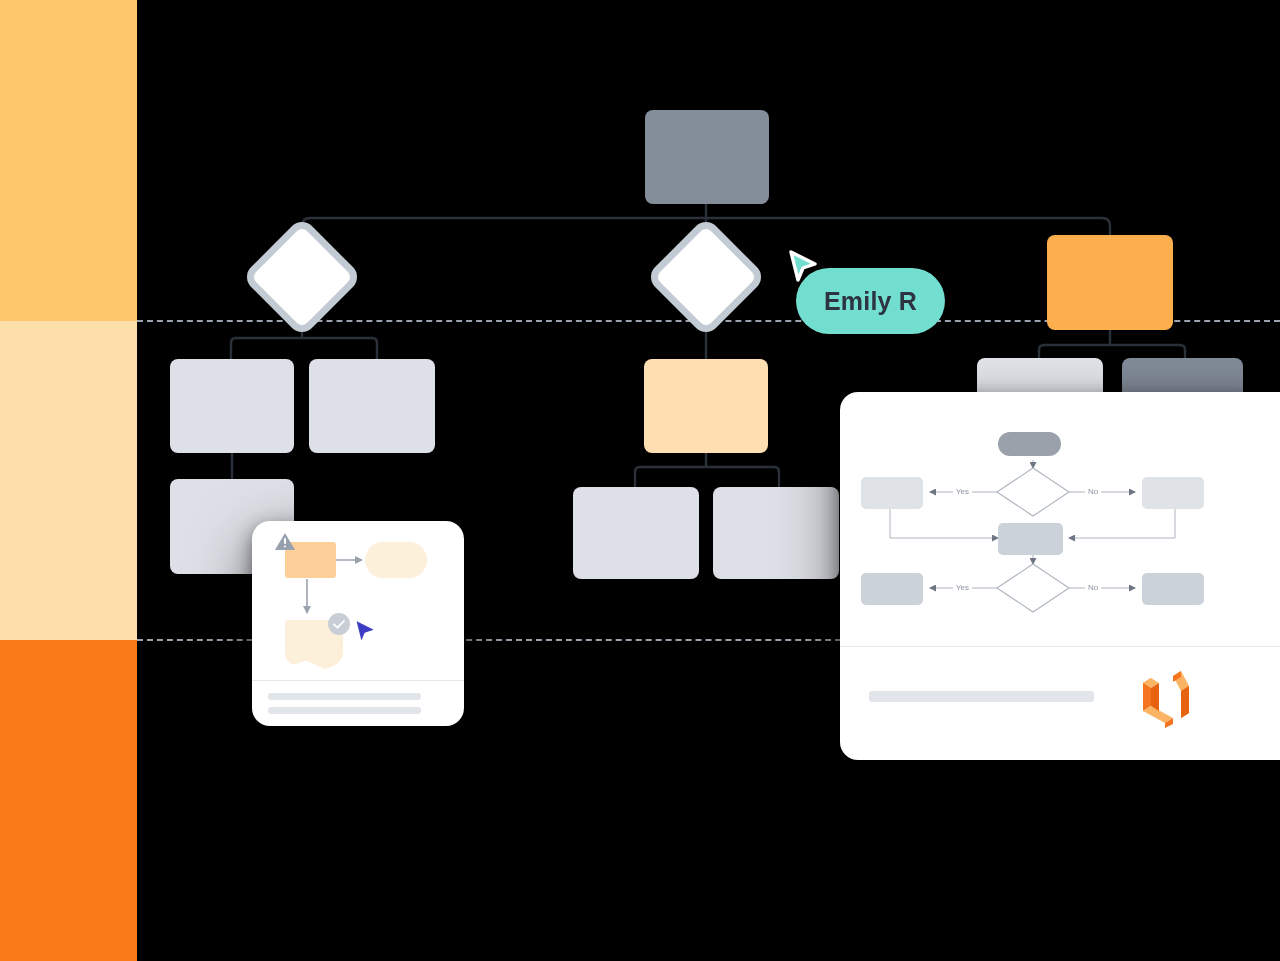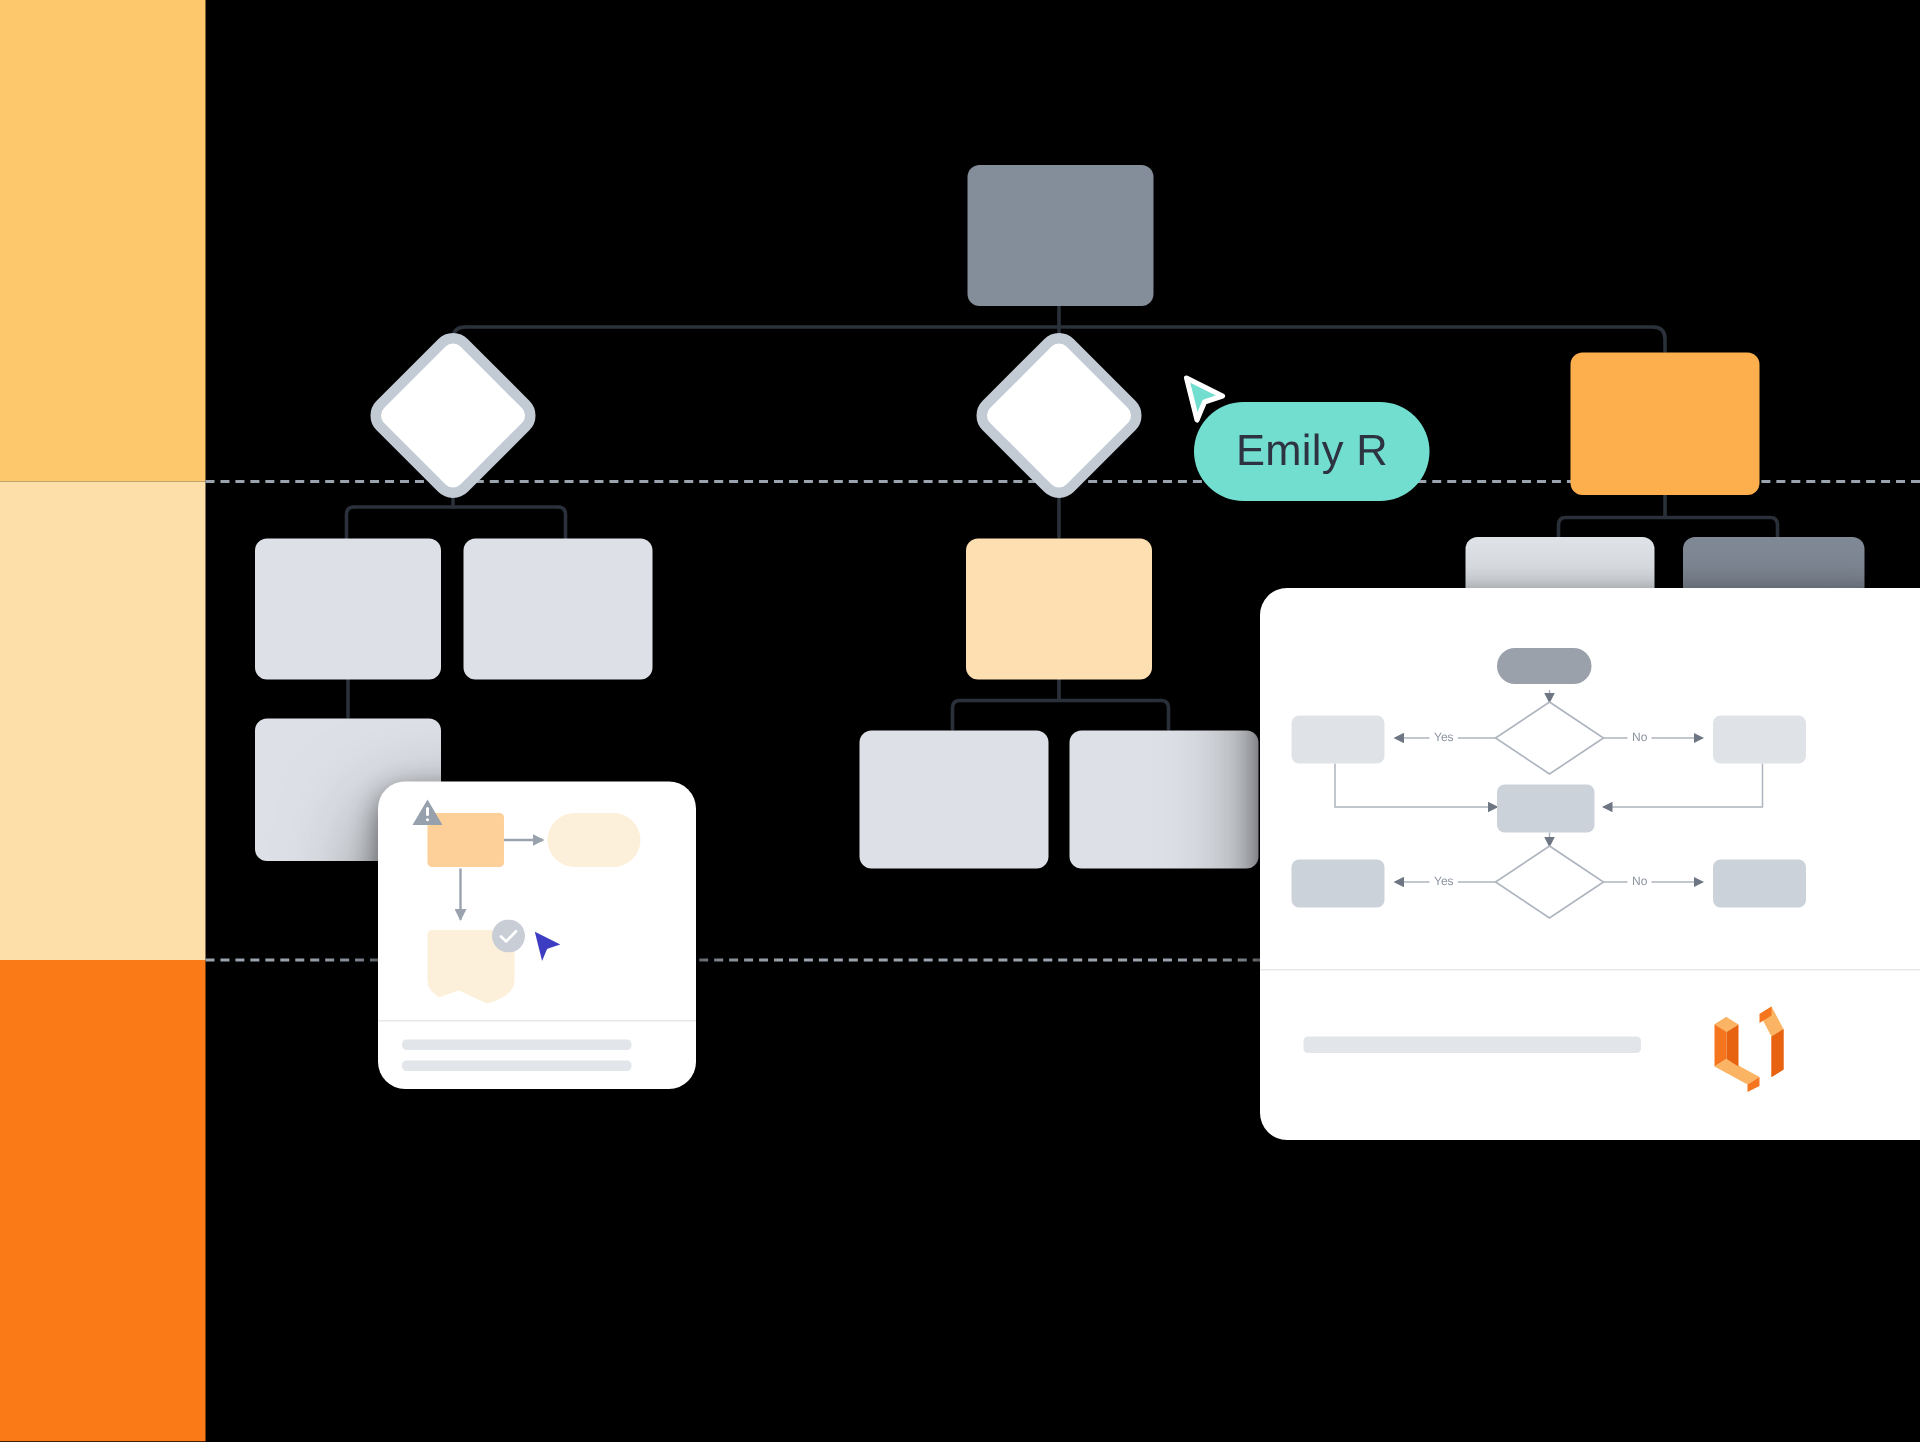--- a/index.html
+++ b/index.html
@@ -67,21 +67,21 @@
   .bc-term  { position:absolute; background:#9aa1ab; border-radius:16px; }
   .bc-box   { position:absolute; background:#dfe3e8; border-radius:5px; }
   .bc-box-d { position:absolute; background:#ccd2da; border-radius:5px; }
   .bc-label { position:absolute; font-size:8px; color:#8b93a0; background:#fff;
               padding:0 3px; line-height:10px; }
 
   
   .cursor { position:absolute; }
   .pill {
     position:absolute; display:flex; align-items:center; justify-content:center;
-    border-radius:40px; font-size:29px; font-weight:400; letter-spacing:.2px;
+    border-radius:40px; font-size:25px; font-weight:700; letter-spacing:.2px;
     white-space:nowrap; padding:0 28px;
   }
   .pill-emily { background:#72ded0; color:#2d3340; }
   .pill-travis{ background:#3d3dc4; color:#ffffff; }
 
   
   .logo { position:absolute; }
 </style>
 </head>
 <body>

